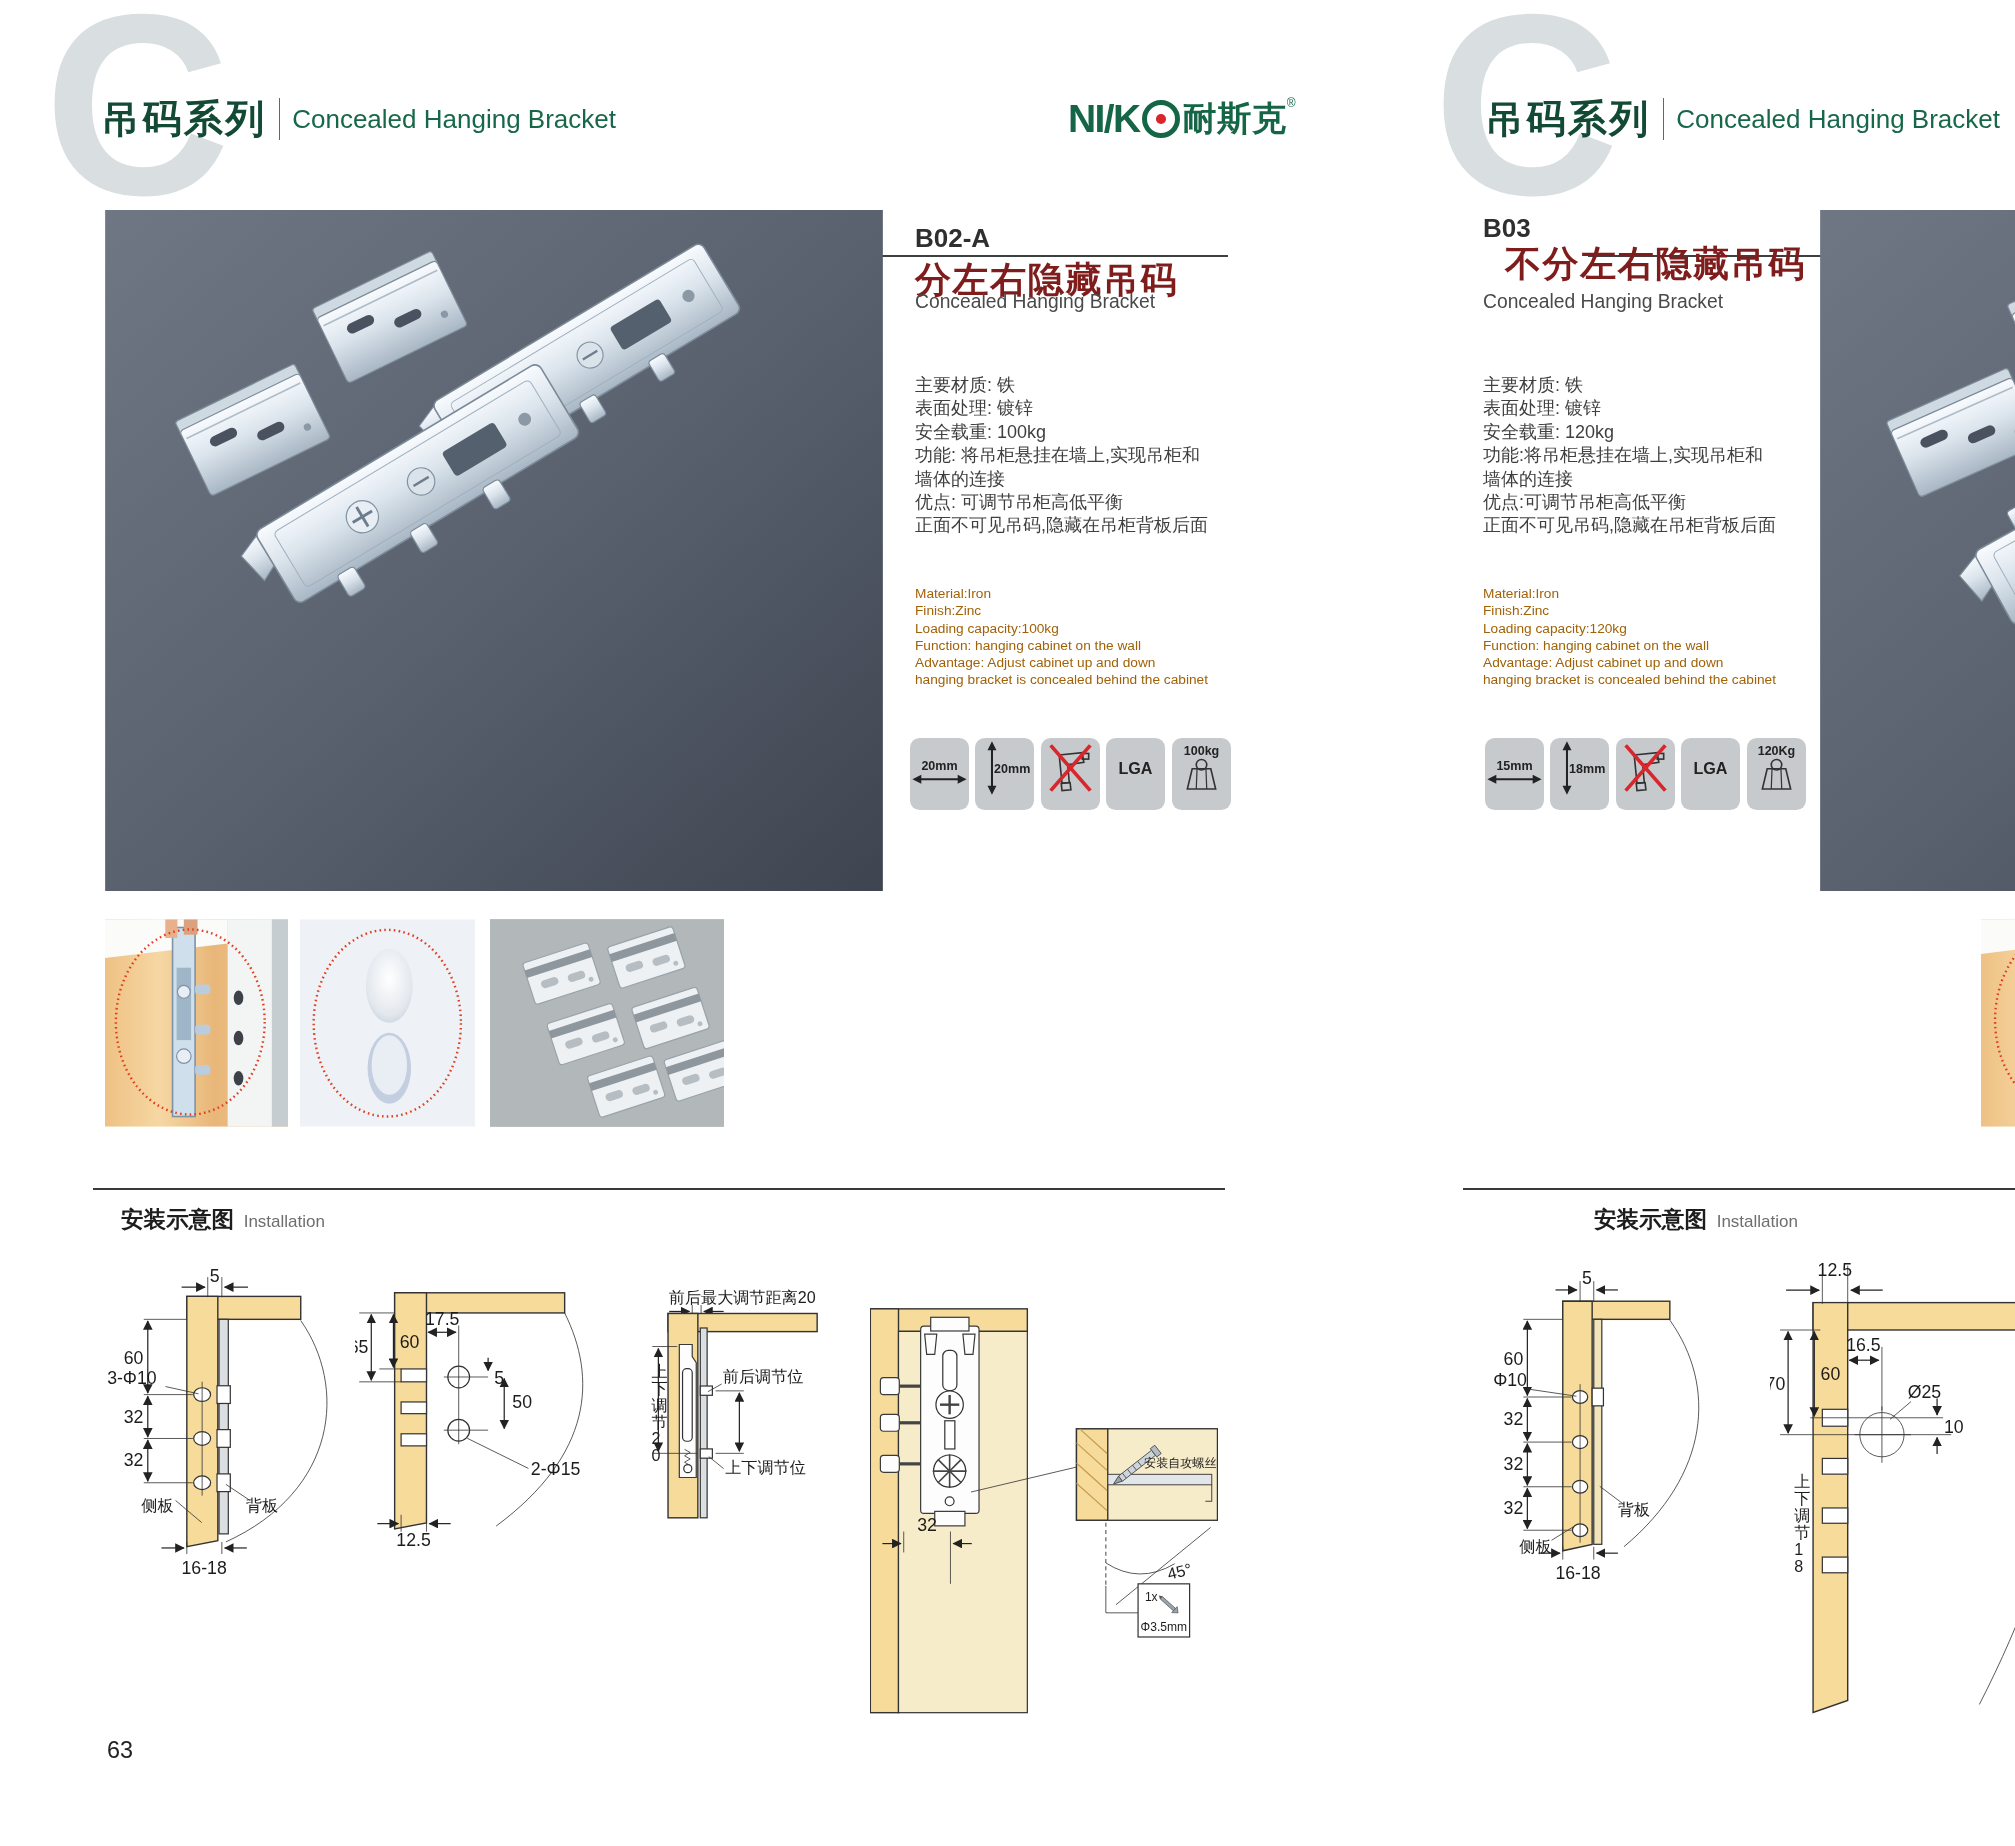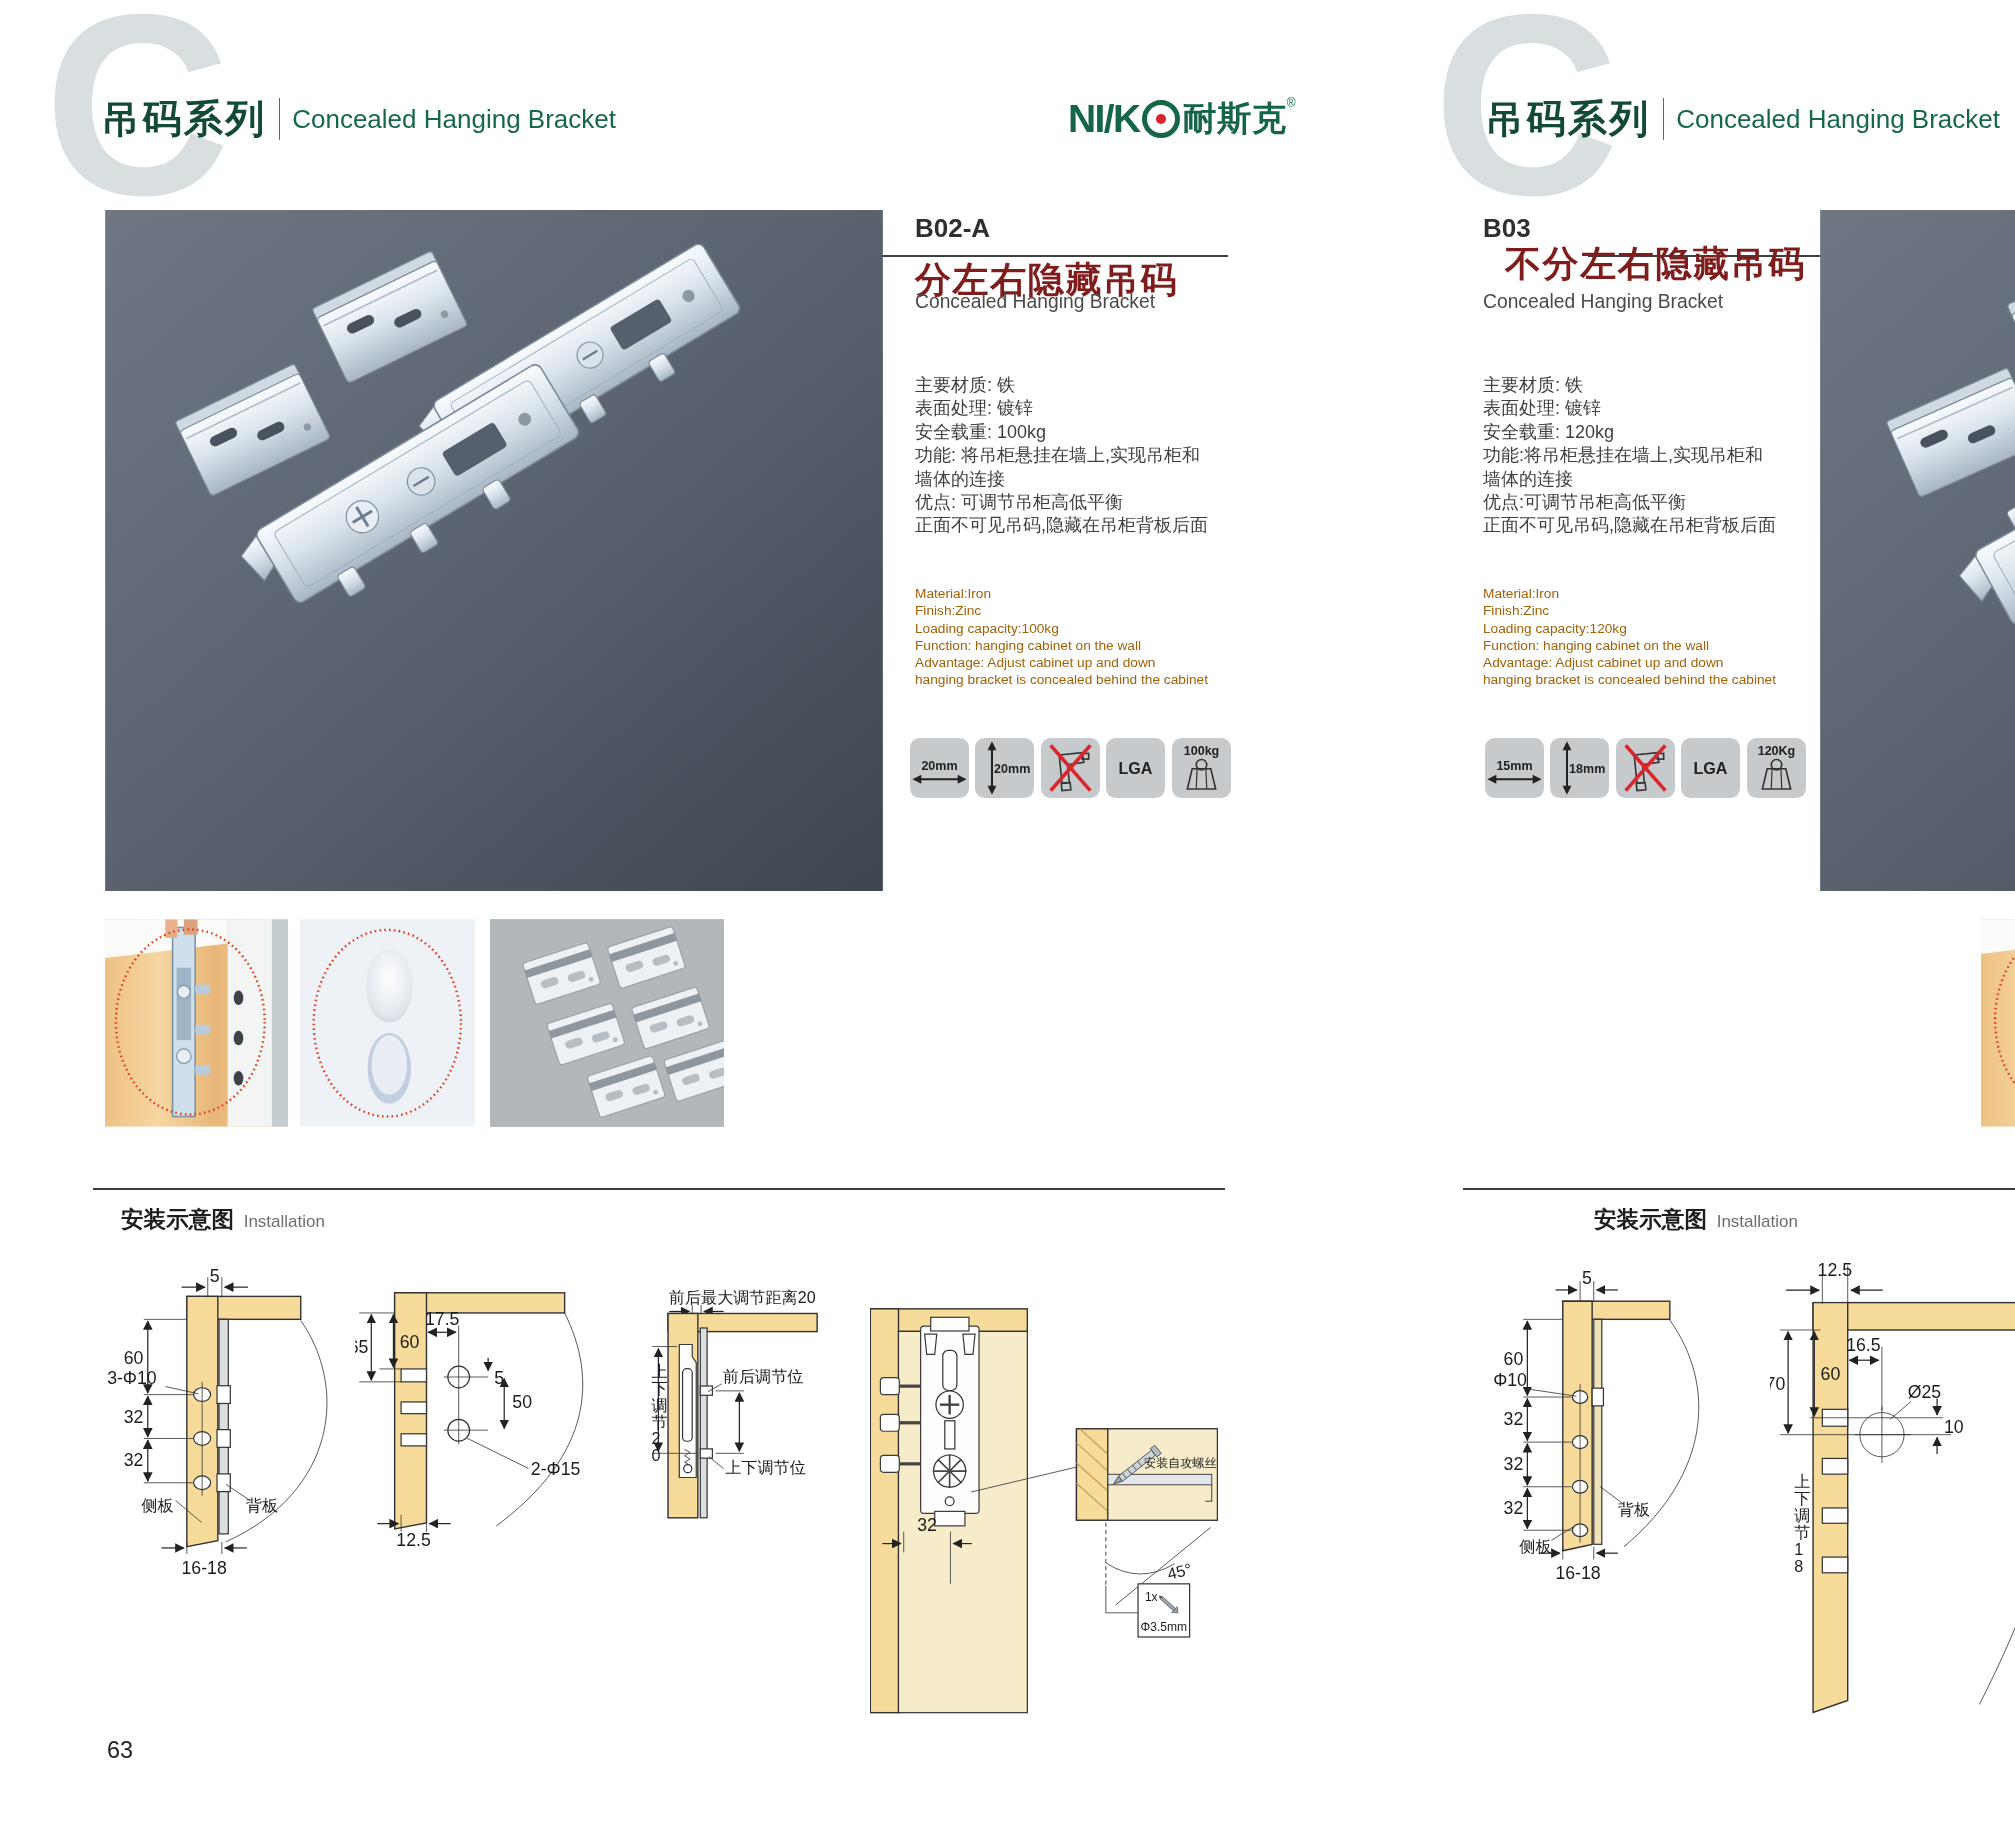--- a/index.html
+++ b/index.html
@@ -21,21 +21,21 @@
   .logo-cn{font-size:34px;font-weight:bold;color:#156647;letter-spacing:0.8px;white-space:nowrap;}
   .logo-reg{font-size:12px;color:#156647;align-self:flex-start;}
   .header-rule{position:absolute;height:2.4px;background:#3c403f;}
   
   .p-code{position:absolute;font-size:26px;font-weight:bold;color:#2f2f2f;}
   .p-name-cn{position:absolute;font-size:36px;font-weight:bold;color:#7f1d1d;letter-spacing:1.6px;white-space:nowrap;}
   .p-name-en{position:absolute;font-size:19.3px;color:#4a4a4a;white-space:nowrap;}
   .spec-cn{position:absolute;font-size:18px;color:#3f3f3f;line-height:23.4px;white-space:nowrap;margin-top:12px;}
   .spec-en{position:absolute;font-size:13.7px;color:#a16207;line-height:17.3px;white-space:nowrap;}
   .badges{position:absolute;display:flex;gap:6.4px;}
-  .badge{width:59px;height:60px;border-radius:9.7px;background:#c6cacc;position:relative;flex:none;}
+  .badge{width:59px;height:72px;border-radius:9.7px;background:#c6cacc;position:relative;flex:none;}
   .badge svg{position:absolute;left:0;top:0;}
   .bt{font-size:31px;fill:#222;font-weight:bold;}
   .bt2{font-size:40px;fill:#222;font-weight:bold;}
   
   .photo{position:absolute;overflow:hidden;}
   .thumb{position:absolute;top:919px;height:208px;overflow:hidden;}
   
   .inst-rule{position:absolute;height:1.6px;background:#3a3a3a;}
   .inst-title{position:absolute;display:flex;align-items:baseline;gap:9.7px;margin-left:16px;}
   .inst-cn{font-size:22.6px;font-weight:bold;color:#1d1d1d;white-space:nowrap;}
@@ -157,21 +157,21 @@
     <div class="photo" style="left:105px;top:210px;width:778px;height:681px;">
       <svg width="778" height="681" viewBox="0 0 1930 1690">
         <rect width="1930" height="1690" fill="url(#slate)"></rect>
         <use href="#g-rail" transform="translate(520,260) rotate(-26)"></use>
         <use href="#g-rail" transform="translate(180,540) rotate(-26)"></use>
         <use href="#g-bracket" transform="translate(810,480) rotate(-31) scale(0.95)"></use>
         <use href="#g-bracket" transform="translate(370,800) rotate(-31)"></use>
       </svg>
     </div>
 
-    <div class="p-code" style="left:915px;top:213px;">B02-A</div>
+    <div class="p-code" style="left:915px;top:223px;">B02-A</div>
     <div class="p-name-cn" style="left:915px;top:256px;">分左右隐藏吊码</div>
     <div class="p-name-en" style="left:915px;top:291px;">Concealed Hanging Bracket</div>
     <div class="spec-cn" style="left:915px;top:362px;">
       <div>主要材质: 铁</div>
       <div>表面处理: 镀锌</div>
       <div>安全载重: 100kg</div>
       <div>功能: 将吊柜悬挂在墙上,实现吊柜和</div>
       <div>墙体的连接</div>
       <div>优点: 可调节吊柜高低平衡</div>
       <div>正面不可见吊码,隐藏在吊柜背板后面</div>

